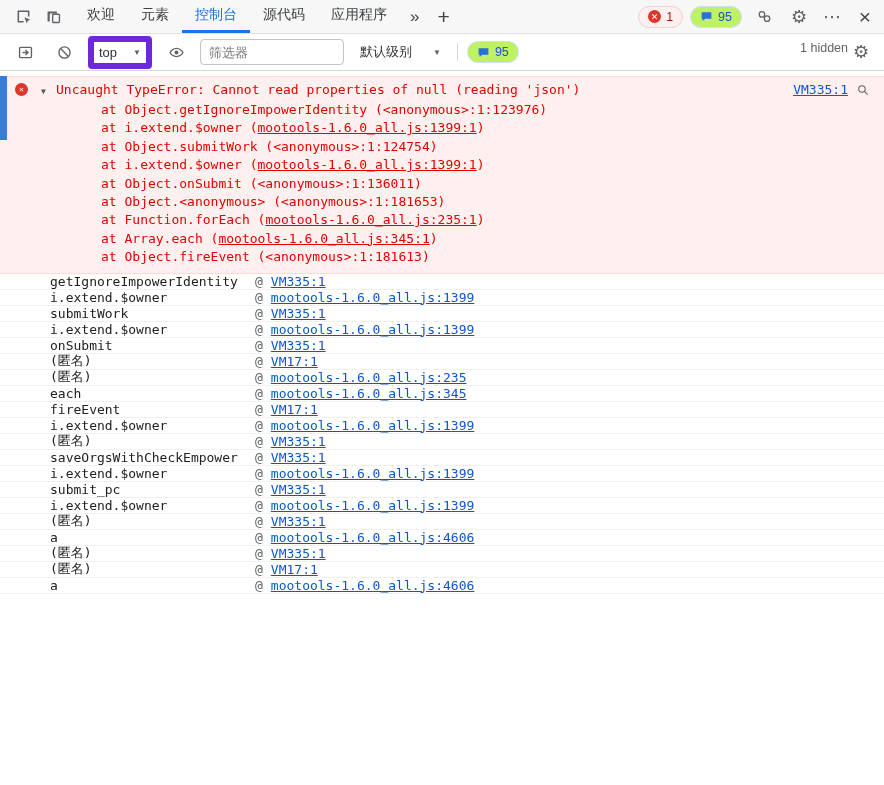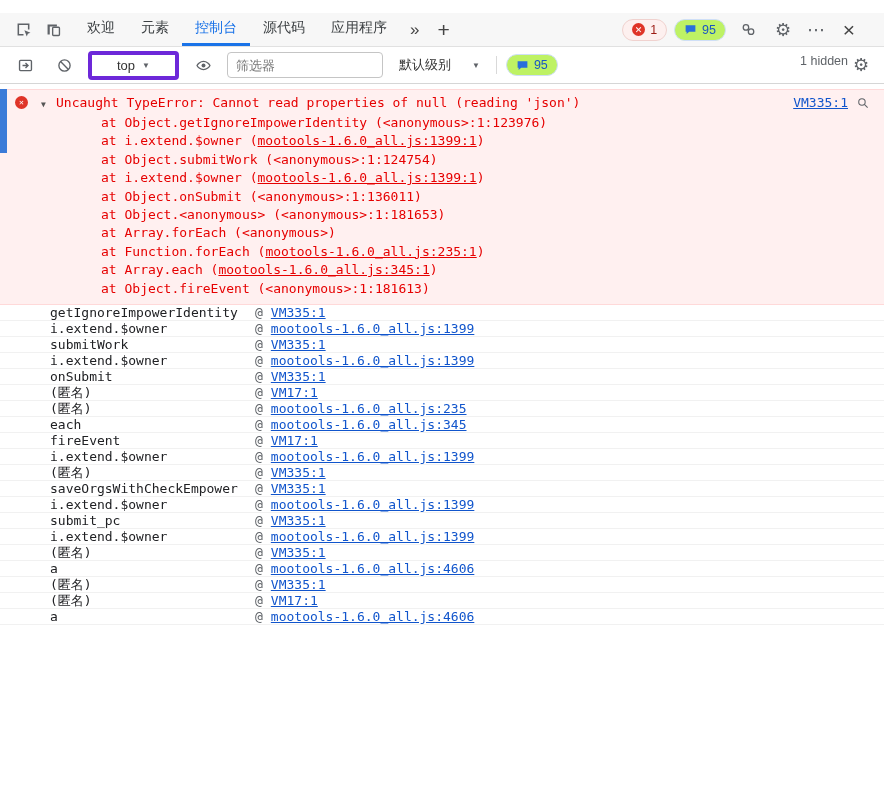--- a/index.html
+++ b/index.html
@@ -2,21 +2,21 @@
 <html><head>
 <meta charset="utf-8">
 <style>
   * { margin:0; padding:0; box-sizing:border-box; }
   html,body { width:884px; height:785px; overflow:hidden; background:#fff;
     font-family:"Liberation Sans","DejaVu Sans",sans-serif; }
   .devtools { width:884px; height:785px; display:flex; flex-direction:column; }
 
   
   .tabbar { flex:0 0 34px; display:flex; align-items:stretch; background:#f7f7f7;
-    border-bottom:1px solid #e1e1e1; padding:0 22px 0 8px;margin-top:13px; }
+    border-bottom:1px solid #e1e1e1; padding:0 6px 0 8px; }
   .icon-btn { width:30px; display:flex; align-items:center; justify-content:center;
     color:#5f6368; cursor:pointer; }
   .icon-btn svg { width:17px; height:17px; }
   .tab-strip { display:flex; align-items:stretch; margin-left:6px; }
   .tab { display:flex; align-items:center; padding:0 13px; font-size:14px; color:#3c4043;
     border-bottom:3px solid transparent; cursor:pointer; white-space:nowrap; }
   .tab.active { color:#1a73e8; border-bottom-color:#1a73e8; }
   .more-tabs { font-size:17px; color:#444; display:flex; align-items:center; padding:0 10px; cursor:pointer; }
   .new-tab { font-size:21px; font-weight:300; color:#444; display:flex; align-items:center; padding:0 8px; cursor:pointer; }
   .tabbar-right { margin-left:auto; display:flex; align-items:center; gap:7px; }
@@ -27,24 +27,24 @@
   .err-dot { width:13px; height:13px; border-radius:50%; background:#df3428; color:#fff;
     font-size:9px; font-weight:bold; display:flex; align-items:center; justify-content:center; }
   .bubble-svg { width:13px; height:13px; }
   .glyph-btn { font-size:18px; color:#5f6368; display:flex; align-items:center;
     justify-content:center; width:26px; cursor:pointer; }
   .glyph-btn.close { font-size:21px; color:#444; }
 
   
   .console-toolbar { flex:0 0 37px; display:flex; align-items:center; gap:9px;
     padding:0 10px; background:#fff; border-bottom:1px solid #d6d6d6; }
-  .select-box { display:flex; align-items:center; gap:7px; border:4px solid #6d28d9;
-    border-radius:4px; padding:3px 25px; font-size:13px; color:#333; background:#fff; cursor:pointer; }
+  .select-box { display:flex; align-items:center; gap:16px; border:6px solid #6d28d9;
+    border-radius:4px; padding:3px 5px; font-size:13px; color:#333; background:#fff; cursor:pointer; }
   .caret { font-size:8px; color:#5f6368; }
-  .filter-input { width:156px; height:26px; border:1px solid #c5c5c5; border-radius:4px;
+  .filter-input { width:144px; height:26px; border:1px solid #c5c5c5; border-radius:4px;
     padding:0 8px; font-size:13px; color:#333; outline:none; }
   .filter-input::placeholder { color:#767676; }
   .levels { display:flex; align-items:center; gap:21px; font-size:13px; color:#333;
     padding:3px 7px; cursor:pointer; }
   .vsep { width:1px; height:18px; background:#d9d9d9; }
   .toolbar-right { margin-left:auto; display:flex; align-items:flex-start; }
   .hidden-label { font-size:12.5px; color:#5f6368; }
 
   
   .console-body { flex:1; position:relative; overflow:hidden;
@@ -192,21 +192,20 @@
             </svg>
         </span>
       </div>
       <div class="error-stack">
           <div class="stack-line"><span class="pre">at Object.getIgnoreImpowerIdentity (&lt;anonymous&gt;:1:123976)</span></div>
           <div class="stack-line"><span class="pre">at i.extend.$owner (</span><a class="red-link" href="#">mootools-1.6.0_all.js:1399:1</a><span class="post">)</span></div>
           <div class="stack-line"><span class="pre">at Object.submitWork (&lt;anonymous&gt;:1:124754)</span></div>
           <div class="stack-line"><span class="pre">at i.extend.$owner (</span><a class="red-link" href="#">mootools-1.6.0_all.js:1399:1</a><span class="post">)</span></div>
           <div class="stack-line"><span class="pre">at Object.onSubmit (&lt;anonymous&gt;:1:136011)</span></div>
           <div class="stack-line"><span class="pre">at Object.&lt;anonymous&gt; (&lt;anonymous&gt;:1:181653)</span></div>
-          <div class="stack-line"><span class="pre">at Array.forEach (&lt;anonymous&gt;)</span></div>
           <div class="stack-line"><span class="pre">at Function.forEach (</span><a class="red-link" href="#">mootools-1.6.0_all.js:235:1</a><span class="post">)</span></div>
           <div class="stack-line"><span class="pre">at Array.each (</span><a class="red-link" href="#">mootools-1.6.0_all.js:345:1</a><span class="post">)</span></div>
           <div class="stack-line"><span class="pre">at Object.fireEvent (&lt;anonymous&gt;:1:181613)</span></div>
         </div>
     </div>
 
     <div class="frames">
         <div class="frame-row">
     <span class="frame-fn">getIgnoreImpowerIdentity</span>
     <span class="frame-at">@</span>

